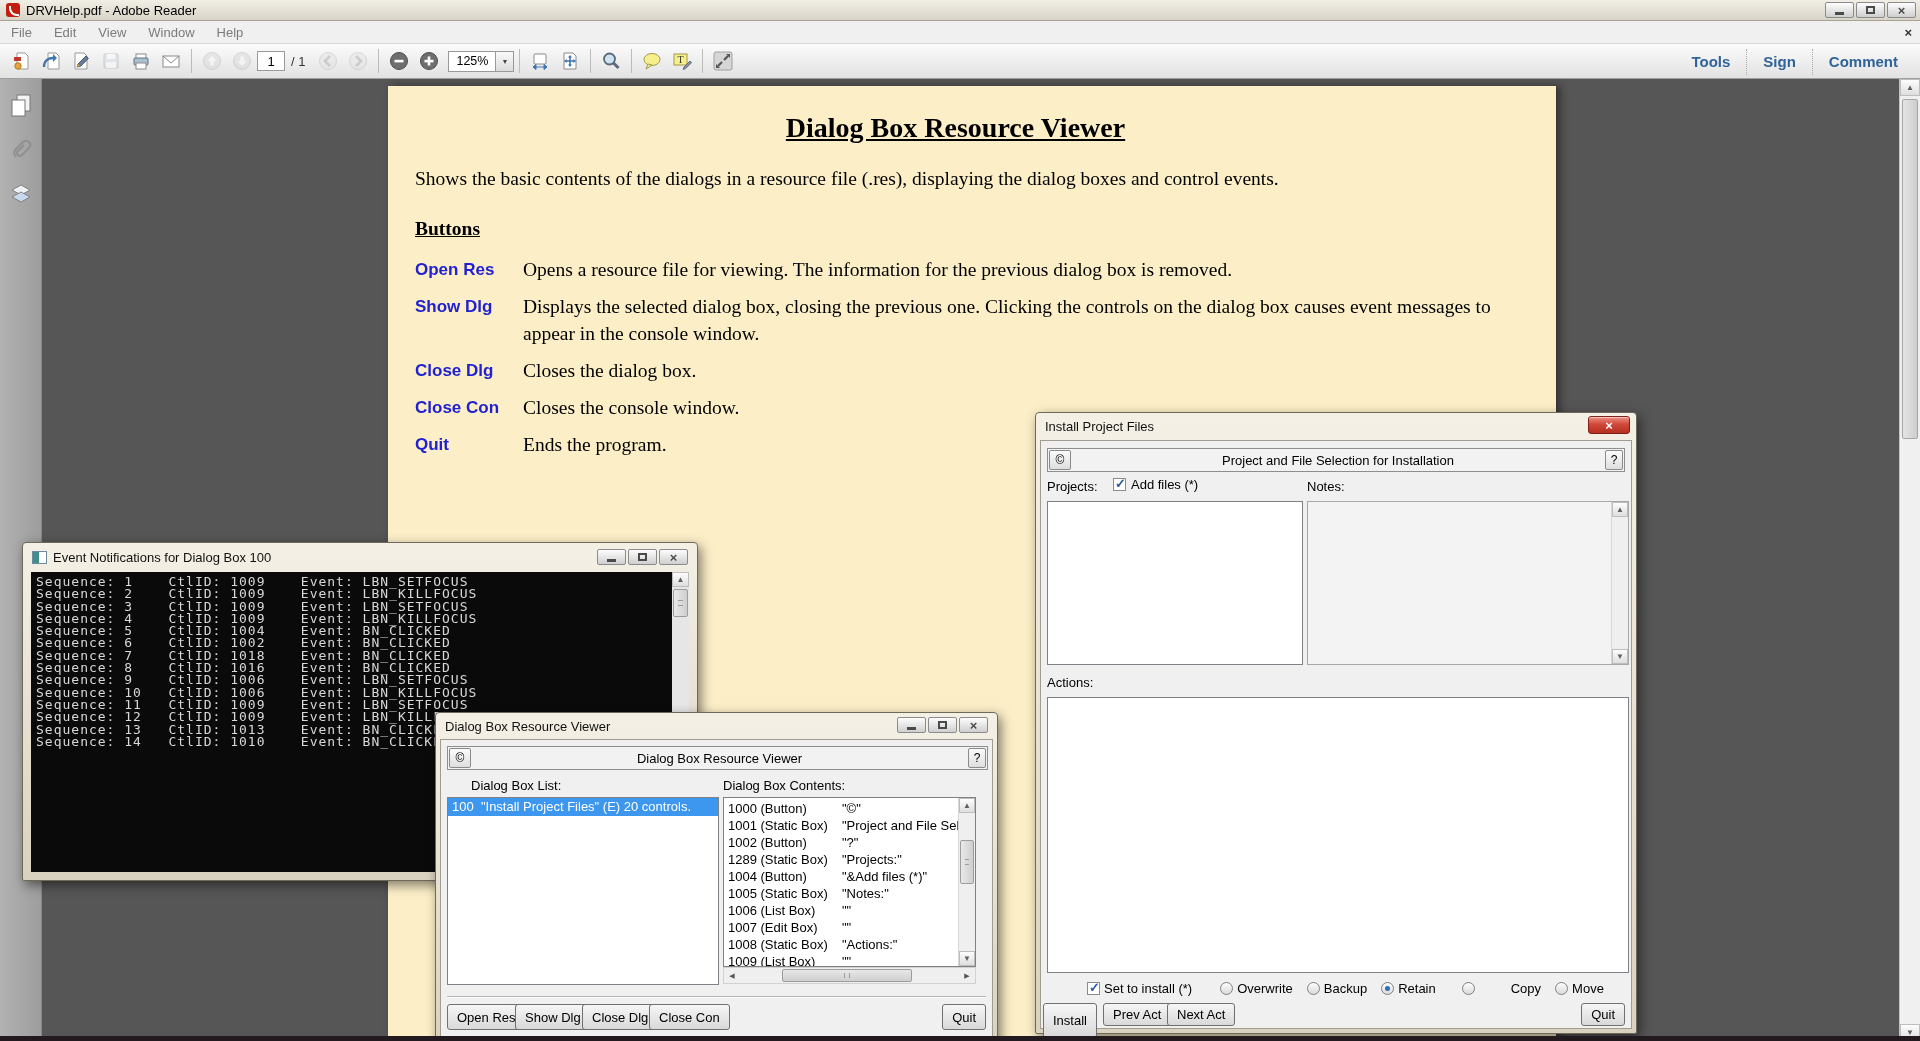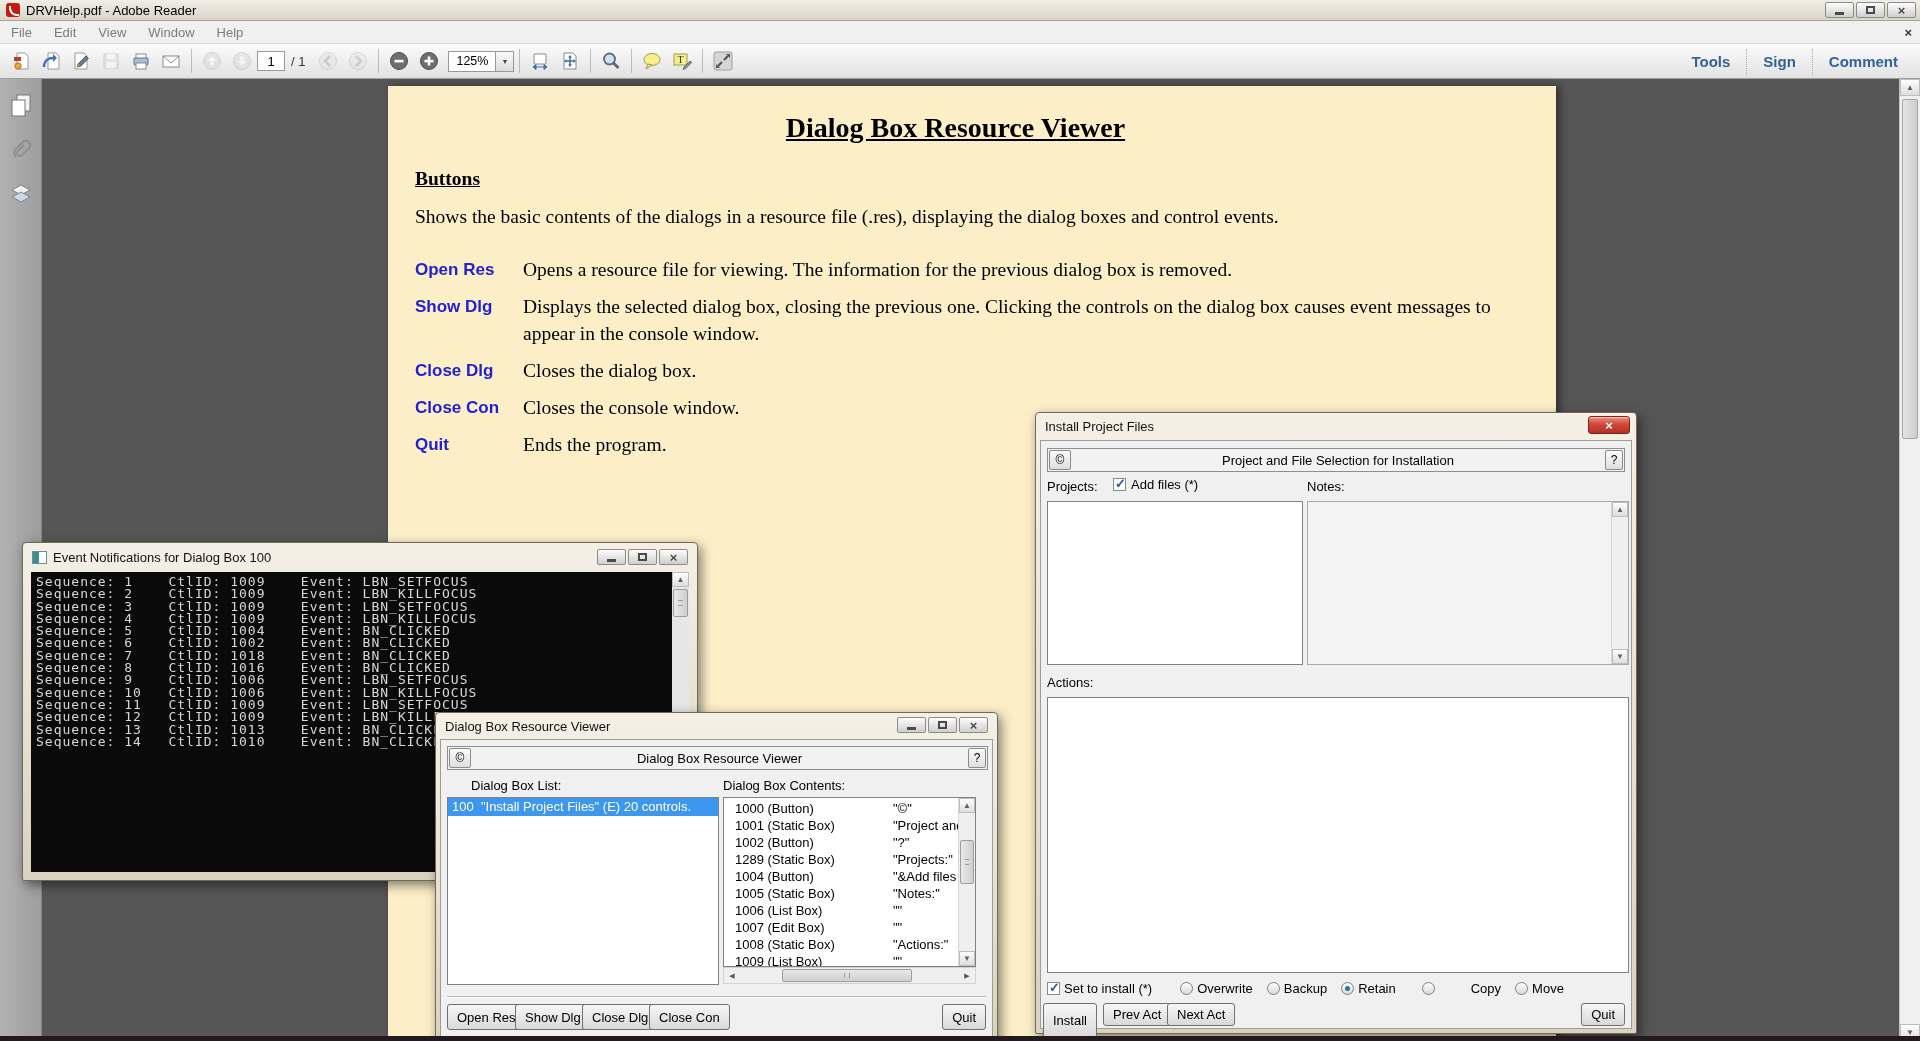--- a/index.html
+++ b/index.html
@@ -110,21 +110,21 @@
   #console-body { position:absolute; left:8px; right:8px; top:29px; bottom:8px; background:#0a0a0a;
     overflow:hidden; }
   #console-lines { padding:4px 0 0 5px; }
   .cline { white-space:pre; font-family:"DejaVu Sans Mono",monospace; font-size:13px;
     letter-spacing:1px; line-height:12.3px; color:#d8d8d8; }
   #console-sb { position:absolute; right:0; top:0; bottom:0; width:17px; background:#e6e6e6; }
   
   #viewer-win { left:435px; top:633px; width:563px; height:334px; z-index:6; }
   #viewer-win .client { top:26px; }
   .label { position:absolute; font-size:13px; }
-  .lrow { display:flex; white-space:pre; line-height:17px; padding-left:11px; overflow:hidden;gap:44px; }
+  .lrow { display:flex; white-space:pre; line-height:17px; padding-left:4px; overflow:hidden; }
   .lrow .cid { width:114px; flex-shrink:0; }
   .sel-row { height:18px; line-height:18px; background:#3d97ee; color:#fff; white-space:pre;
     padding-left:4px; font-size:13px; overflow:hidden; }
   .hscroll { position:absolute; height:17px; background:#efefef; border:1px solid #d2d2d2;
     display:flex; align-items:center; }
   .hs-btn { width:16px; height:15px; display:flex; align-items:center; justify-content:center;
     font-size:7px; color:#555; }
   .hthumb { position:absolute; top:1px; height:13px; background:linear-gradient(#e8e8e8,#cfcfcf);
     border:1px solid #9d9d9d; border-radius:2px; }
   .hgrip { position:absolute; top:3px; bottom:3px; left:50%; width:6px; margin-left:-3px;
@@ -135,21 +135,21 @@
   #install-win { left:1035px; top:333px; width:602px; height:622px; z-index:7; }
   #install-win .client { top:27px; }
   #install-close { position:absolute; top:3px; right:6px; width:42px; height:18px; border-radius:3px;
     border:1px solid #7e2018; background:linear-gradient(#ef9183,#d0493a 45%,#b52f22);
     color:#fff; font-weight:bold; font-size:13px; display:flex; align-items:center; justify-content:center;
     box-shadow:inset 0 1px 0 rgba(255,255,255,.5); }
   .inline { display:flex; align-items:center; gap:5px; position:absolute; font-size:13px; }
   #notes-panel { position:absolute; background:#f3f3f3; border:1px solid #a8a8a8; }
   #bottom-row { position:absolute; left:6px; top:540px; right:6px; display:flex; align-items:center;
     font-size:13px; }
-  .radio-group { display:flex; align-items:center; gap:4px; }
+  .radio-group { display:flex; align-items:center; gap:4px;margin-left:40px; }
 </style>
 </head>
 <body>
 
 <div id="screen">
 
   <div id="titlebar">
     <div id="app-icon"></div>
     <span>DRVHelp.pdf - Adobe Reader</span>
     <div class="winbtns">
@@ -310,22 +310,22 @@
       <span class="tool-link">Sign</span>
       <span class="link-sep"></span>
       <span class="tool-link">Comment</span>
     </div>
   </div>
 
   <div id="doc-area">
 
     <div id="pdf-page">
       <div id="pdf-title">Dialog Box Resource Viewer</div>
+      <div id="pdf-intro">Shows the basic contents of the dialogs in a resource file (.res), displaying the dialog boxes and control events.</div>
       <div id="buttons-heading">Buttons</div>
-      <div id="pdf-intro">Shows the basic contents of the dialogs in a resource file (.res), displaying the dialog boxes and control events.</div>
       <div class="entry">
         <span class="entry-label">Open Res</span>
         <span class="entry-desc">Opens a resource file for viewing.  The information for the previous dialog box is removed.</span>
       </div>
       <div class="entry">
         <span class="entry-label">Show Dlg</span>
         <span class="entry-desc">Displays the selected dialog box, closing the previous one.  Clicking the controls on the dialog box causes event messages to appear in the console window.</span>
       </div>
       <div class="entry">
         <span class="entry-label">Close Dlg</span>

